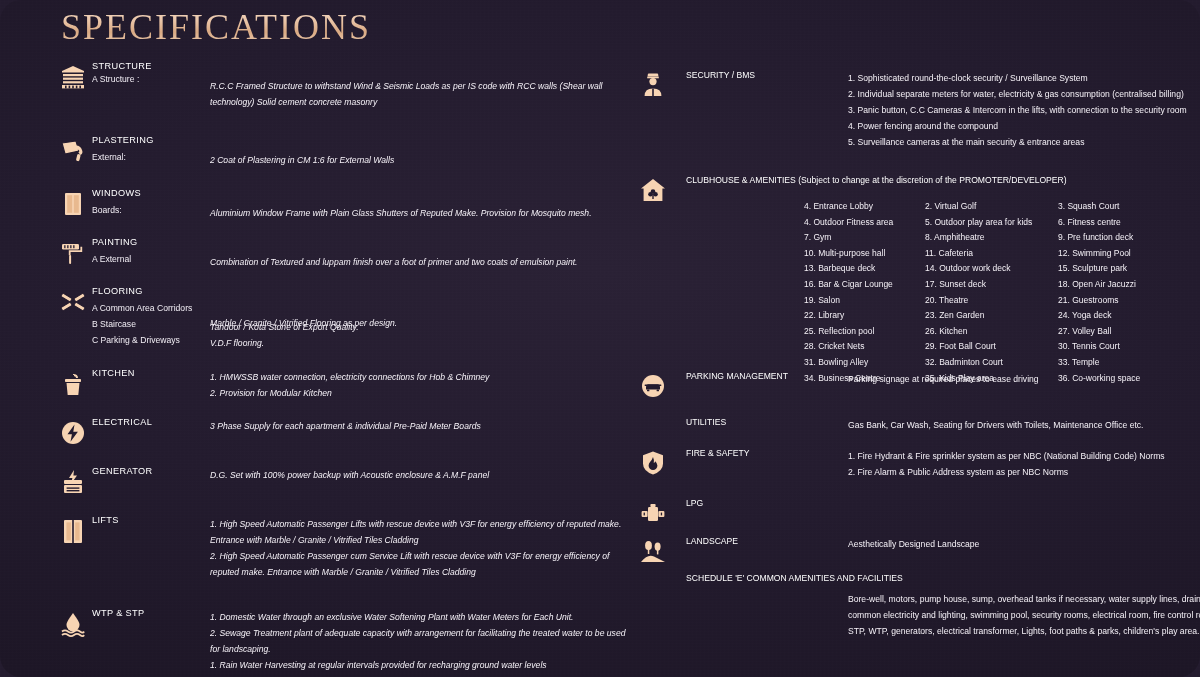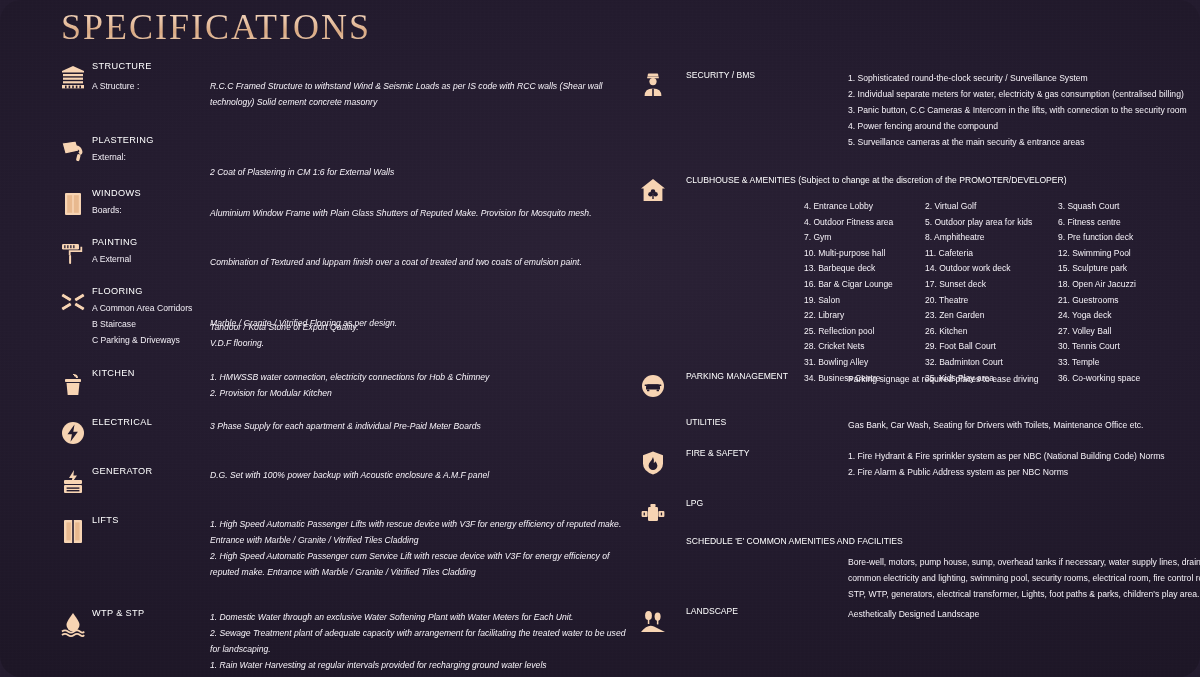--- a/index.html
+++ b/index.html
@@ -94,37 +94,37 @@
               <rect x="3" y="22" width="22" height="3.4"></rect>
           <rect x="6" y="22.6" width="1.6" height="2.8" fill="#231b2e"></rect>
           <rect x="9.6" y="22.6" width="1.6" height="2.8" fill="#231b2e"></rect>
           <rect x="13.2" y="22.6" width="1.6" height="2.8" fill="#231b2e"></rect>
           <rect x="16.8" y="22.6" width="1.6" height="2.8" fill="#231b2e"></rect>
           <rect x="20.4" y="22.6" width="1.6" height="2.8" fill="#231b2e"></rect>
         </g>
           </svg>
       </span>
       <div class="cat">STRUCTURE</div>
-      <div class="lbl" style="top:19px">A Structure :</div>
+      <div class="lbl" style="top:12px">A Structure :</div>
       <div class="val wide" style="top:16px">R.C.C Framed Structure to withstand Wind &amp; Seismic Loads as per IS code with RCC walls (Shear wall technology) Solid cement concrete masonry</div>
     </div>
 
     <div class="block" style="height:53px">
       <span class="ico">
         <svg viewBox="0 0 28 28">
             <g fill="#f7d4b3">
           <path d="M3 6 L17 4 L20 14 L6 17 Z" stroke="#231b2e" stroke-width="1.2"></path>
           <path d="M14 9 q7 -2 9 4 q1.4 3.4 -1.4 5 l-2.2 -2.4 q1.6 -1 .6 -2.4 q-1.4 -1.6 -5.2 -.6 Z"></path>
           <rect x="18" y="17" width="3.4" height="7" rx="1.4" transform="rotate(14 19 19)"></rect>
         </g>
           </svg>
       </span>
       <div class="cat">PLASTERING</div>
       <div class="lbl" style="top:16px">External:</div>
-      <div class="val" style="top:28px">2 Coat of Plastering in CM 1:6 for External Walls</div>
+      <div class="val" style="top:16px">2 Coat of Plastering in CM 1:6 for External Walls</div>
     </div>
 
     <div class="block" style="height:49px">
       <span class="ico">
         <svg viewBox="0 0 28 28">
             <g>
           <rect x="6" y="3" width="16" height="22" rx="1" fill="#f7d4b3"></rect>
           <rect x="8.2" y="5.2" width="5" height="17.6" fill="#e8b98f"></rect>
           <rect x="14.8" y="5.2" width="5" height="17.6" fill="#e8b98f"></rect>
         </g>
@@ -144,21 +144,21 @@
           <rect x="8.2" y="6.2" width="1.3" height="3" fill="#231b2e"></rect>
           <rect x="11.2" y="6.2" width="1.3" height="3" fill="#231b2e"></rect>
           <rect x="14.2" y="6.2" width="1.3" height="3" fill="#231b2e"></rect>
           <path d="M20 7.7 h3.2 v5.4 h-11.6 v3.2 h-1.8 v-5 h11.6 v-3.6 z"></path>
           <rect x="10.1" y="16" width="2" height="9" rx="1"></rect>
         </g>
           </svg>
       </span>
       <div class="cat">PAINTING</div>
       <div class="lbl" style="top:16px">A External</div>
-      <div class="val wide" style="top:16px">Combination of Textured and luppam finish over a coat of treated and two coats of emulsion paint.</div>
+      <div class="val wide" style="top:16px">Combination of Textured and luppam finish over a foot of primer and two coats of emulsion paint.</div>
     </div>
 
     <div class="block" style="height:82px">
       <span class="ico">
         <svg viewBox="0 0 28 28">
             <g fill="#f7d4b3" stroke="#231b2e" stroke-width="1">
           <rect x="2" y="7.5" width="11" height="4" rx=".6" transform="rotate(32 7.5 9.5)"></rect>
           <rect x="15" y="7.5" width="11" height="4" rx=".6" transform="rotate(-32 20.5 9.5)"></rect>
           <rect x="2" y="16.5" width="11" height="4" rx=".6" transform="rotate(-32 7.5 18.5)"></rect>
           <rect x="15" y="16.5" width="11" height="4" rx=".6" transform="rotate(32 20.5 18.5)"></rect>
@@ -368,35 +368,35 @@
           <rect x="2.6" y="12" width="6" height="6" rx="1"></rect>
           <rect x="19.4" y="12" width="6" height="6" rx="1"></rect>
           <rect x="4.6" y="13.6" width="1.3" height="2.8" fill="#231b2e"></rect>
           <rect x="21.8" y="13.6" width="1.3" height="2.8" fill="#231b2e"></rect>
         </g>
           </svg>
       </span>
       <div class="r-lbl" style="top:0px">LPG</div>
     </div>
 
-    <div class="block" style="height:70px">
-      <div class="r-lbl" style="top:0px">SCHEDULE 'E' COMMON AMENITIES AND FACILITIES</div>
-      <div class="r-val" style="top:18px">Bore-well, motors, pump house, sump, overhead tanks if necessary, water supply lines, drainage lines, common electricity and lighting, swimming pool, security rooms, electrical room, fire control room, STP, WTP, generators, electrical transformer, Lights, foot paths &amp; parks, children's play area.</div>
-    </div>
-
     <div class="block" style="height:37px">
       <span class="ico">
         <svg viewBox="0 0 28 28">
             <g fill="#f7d4b3">
           <ellipse cx="9.5" cy="8.5" rx="3.4" ry="4.6"></ellipse>
           <rect x="8.8" y="12" width="1.5" height="5"></rect>
           <ellipse cx="18.6" cy="9.6" rx="3" ry="4.2"></ellipse>
           <rect x="17.9" y="13" width="1.5" height="4.4"></rect>
           <path d="M2 25 q7-8.6 13-5.4 q5 2.6 11 5.4 z"></path>
         </g>
           </svg>
       </span>
       <div class="r-lbl" style="top:0px">LANDSCAPE</div>
       <div class="r-val" style="top:0px">Aesthetically Designed Landscape</div>
     </div>
 
+    <div class="block" style="height:70px">
+      <div class="r-lbl" style="top:0px">SCHEDULE 'E' COMMON AMENITIES AND FACILITIES</div>
+      <div class="r-val" style="top:18px">Bore-well, motors, pump house, sump, overhead tanks if necessary, water supply lines, drainage lines, common electricity and lighting, swimming pool, security rooms, electrical room, fire control room, STP, WTP, generators, electrical transformer, Lights, foot paths &amp; parks, children's play area.</div>
+    </div>
+
   </div>
 </div>
 
 </body></html>

